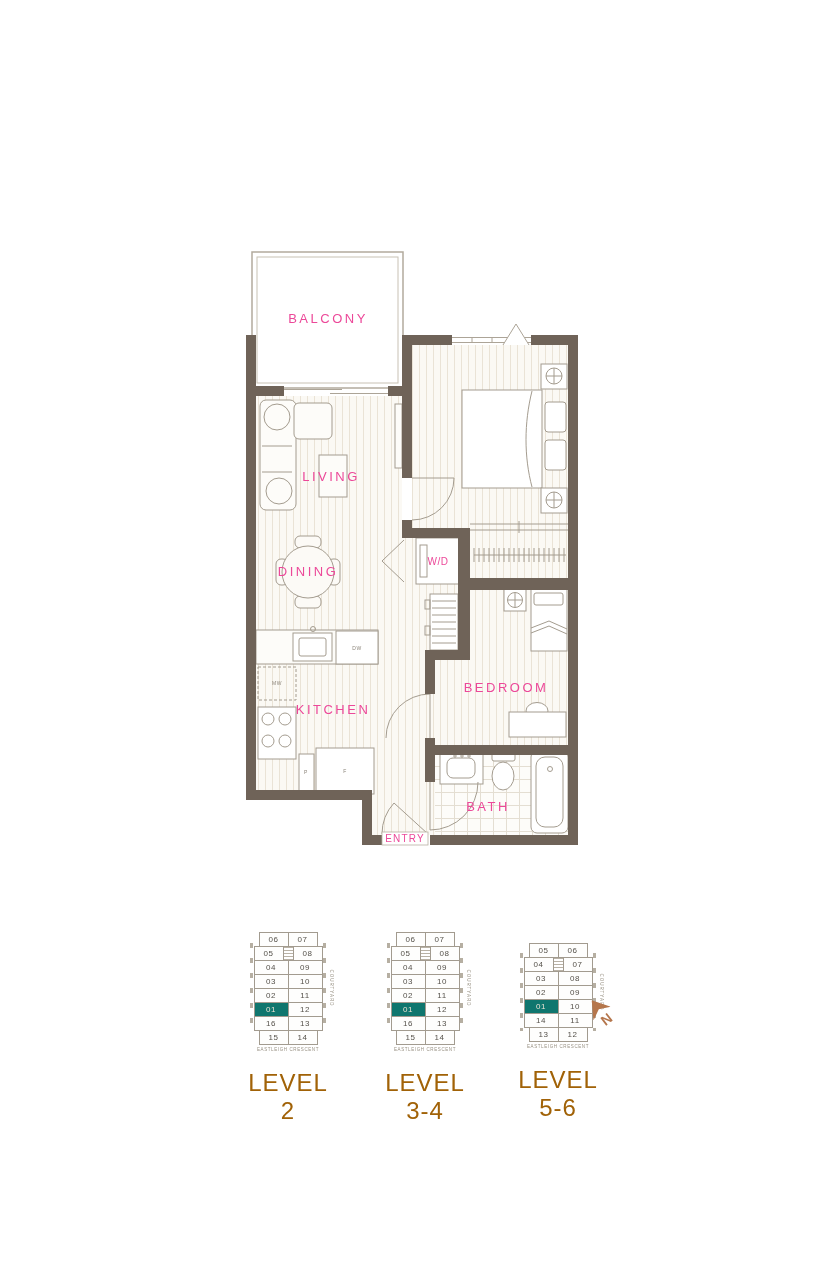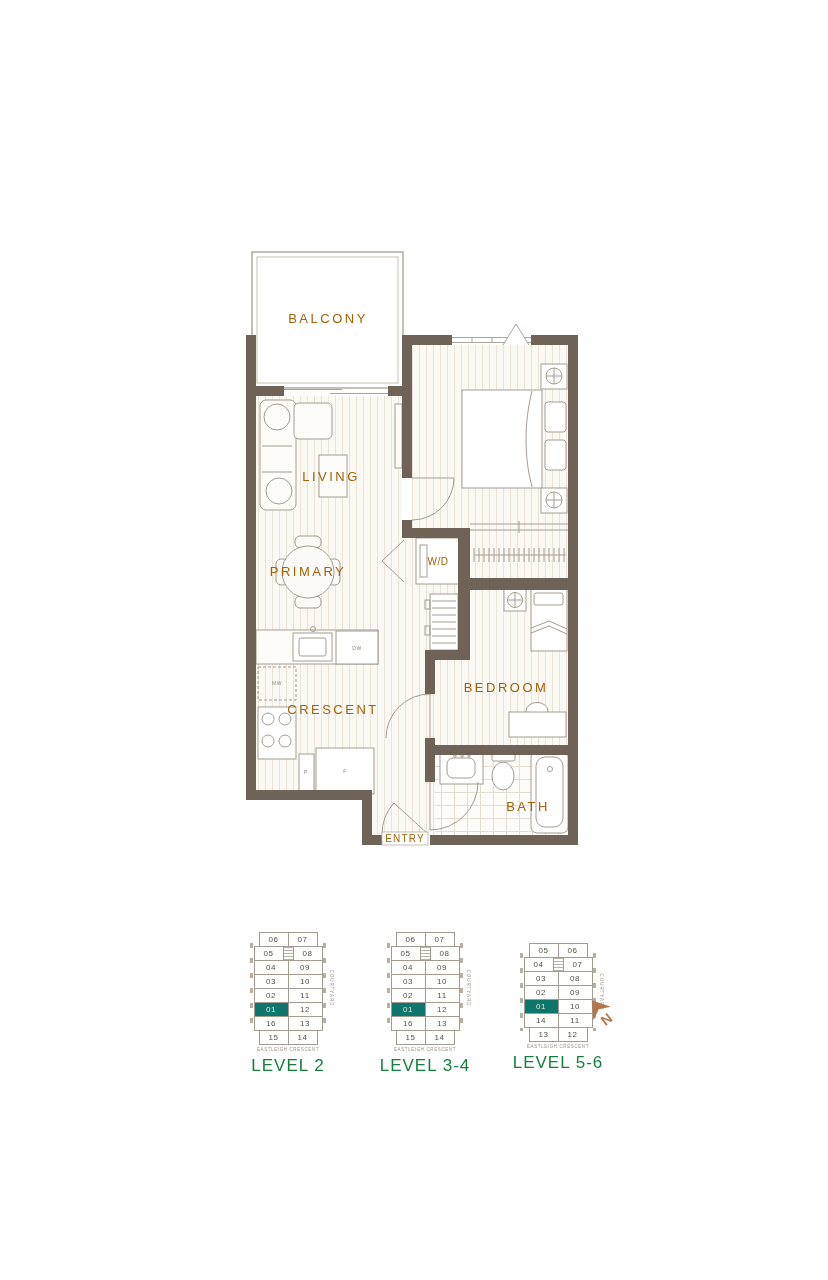--- a/index.html
+++ b/index.html
@@ -1,41 +1,41 @@
 <!DOCTYPE html>
 <html><head>
 <meta charset="utf-8">
 <style>
   html,body{margin:0;padding:0;background:#ffffff;font-family:"Liberation Sans",sans-serif;}
   .page{position:relative;width:828px;height:1280px;background:#ffffff;overflow:hidden;}
   svg{position:absolute;left:0;top:0;}
 
   
   .lbl{position:absolute;transform:translate(-50%,-50%);font-size:13px;letter-spacing:2.5px;
-       color:#a16207;white-space:nowrap;z-index:5;}
+       color:#ec4899;white-space:nowrap;z-index:5;}
   .lbl.two{white-space:normal;width:106px;text-align:center;line-height:1.55;}
   .lbl.small{font-size:10px;letter-spacing:0.5px;}
   .lbl.tiny{font-size:10px;letter-spacing:1.2px;}
   .lbl.app{font-size:5px;letter-spacing:0.5px;color:#8C857A;}
 
   
   .kp{position:absolute;width:96px;text-align:center;z-index:5;}
   .kp-map{position:relative;width:68px;margin:0 auto;}
   .kp-map::before,.kp-map::after{content:"";position:absolute;top:10%;bottom:10%;width:3px;
        background:repeating-linear-gradient(180deg,#B6AFA2 0 5px,transparent 5px 15px);}
   .kp-map::before{left:-4px;} .kp-map::after{right:-4px;}
   .kp-row{display:flex;}
   .kp-cell{flex:1;height:13px;border:1px solid #A29B8F;margin:-0.5px;display:flex;align-items:center;
        justify-content:center;font-size:8px;letter-spacing:0.5px;color:#55514A;background:#FEFEFD;position:relative;}
   .kp-cell.hl{background:#0f766e;color:#EDE4D4;z-index:2;}
   .kp-stair{width:9px;margin:-0.5px;border:1px solid #A29B8F;background:repeating-linear-gradient(180deg,#B9B2A5 0 1px,transparent 1px 3px);}
   .kp-side{position:absolute;right:-12px;top:50%;transform:translateY(-50%);writing-mode:vertical-rl;
        font-size:4.5px;letter-spacing:1px;color:#989183;}
   .kp-street{font-size:4.5px;letter-spacing:0.6px;color:#989183;margin-top:3px;}
-  .kp-label{font-size:17px;color:#15803d;letter-spacing:1px;margin-top:4px;}
+  .kp-label{font-size:24px;color:#a16207;letter-spacing:1px;margin-top:17px;}
 
   
   .north{position:absolute;left:586px;top:996px;width:36px;height:40px;display:flex;flex-direction:column;
        align-items:center;transform:rotate(-38deg);z-index:5;}
   .na-head{width:22px;height:17px;background:#B5764C;clip-path:polygon(50% 0,100% 100%,50% 68%,0 100%);}
   .na-n{font-size:14px;font-weight:700;color:#B5764C;margin-top:-1px;}
 </style>
 </head>
 <body>
 
@@ -206,25 +206,25 @@
       <rect x="425" y="738" width="10" height="17"></rect>
       <rect x="425" y="745" width="153" height="10"></rect>
       <rect x="425" y="755" width="10" height="27"></rect>
     </g>
 
     <rect x="382" y="832" width="46" height="13" fill="#ffffff" stroke="#B7AFA2" stroke-width="0.8"></rect>
   </svg>
 
   <div class="lbl" style="left:328px;top:318px">BALCONY</div>
   <div class="lbl" style="left:331px;top:476px">LIVING</div>
-  <div class="lbl" style="left:308px;top:571px">PRIMARY</div>
-  <div class="lbl" style="left:333px;top:709px">CRESCENT</div>
+  <div class="lbl" style="left:308px;top:571px">DINING</div>
+  <div class="lbl" style="left:333px;top:709px">KITCHEN</div>
   <div class="lbl small" style="left:438px;top:561px">W/D</div>
   <div class="lbl" style="left:506px;top:687px">BEDROOM</div>
-  <div class="lbl" style="left:528px;top:806px">BATH</div>
+  <div class="lbl" style="left:488px;top:806px">BATH</div>
   <div class="lbl tiny" style="left:405px;top:838px">ENTRY</div>
   <div class="lbl app" style="left:357px;top:648px">DW</div>
   <div class="lbl app" style="left:277px;top:683px">MW</div>
   <div class="lbl app" style="left:306px;top:772px">P</div>
   <div class="lbl app" style="left:345px;top:771px">F</div>
 
   <div class="kp" style="left:240px;top:932px">
     <div class="kp-map">
       <div class="kp-grid">
           <div class="kp-row" style="padding: 0px 5px;">

